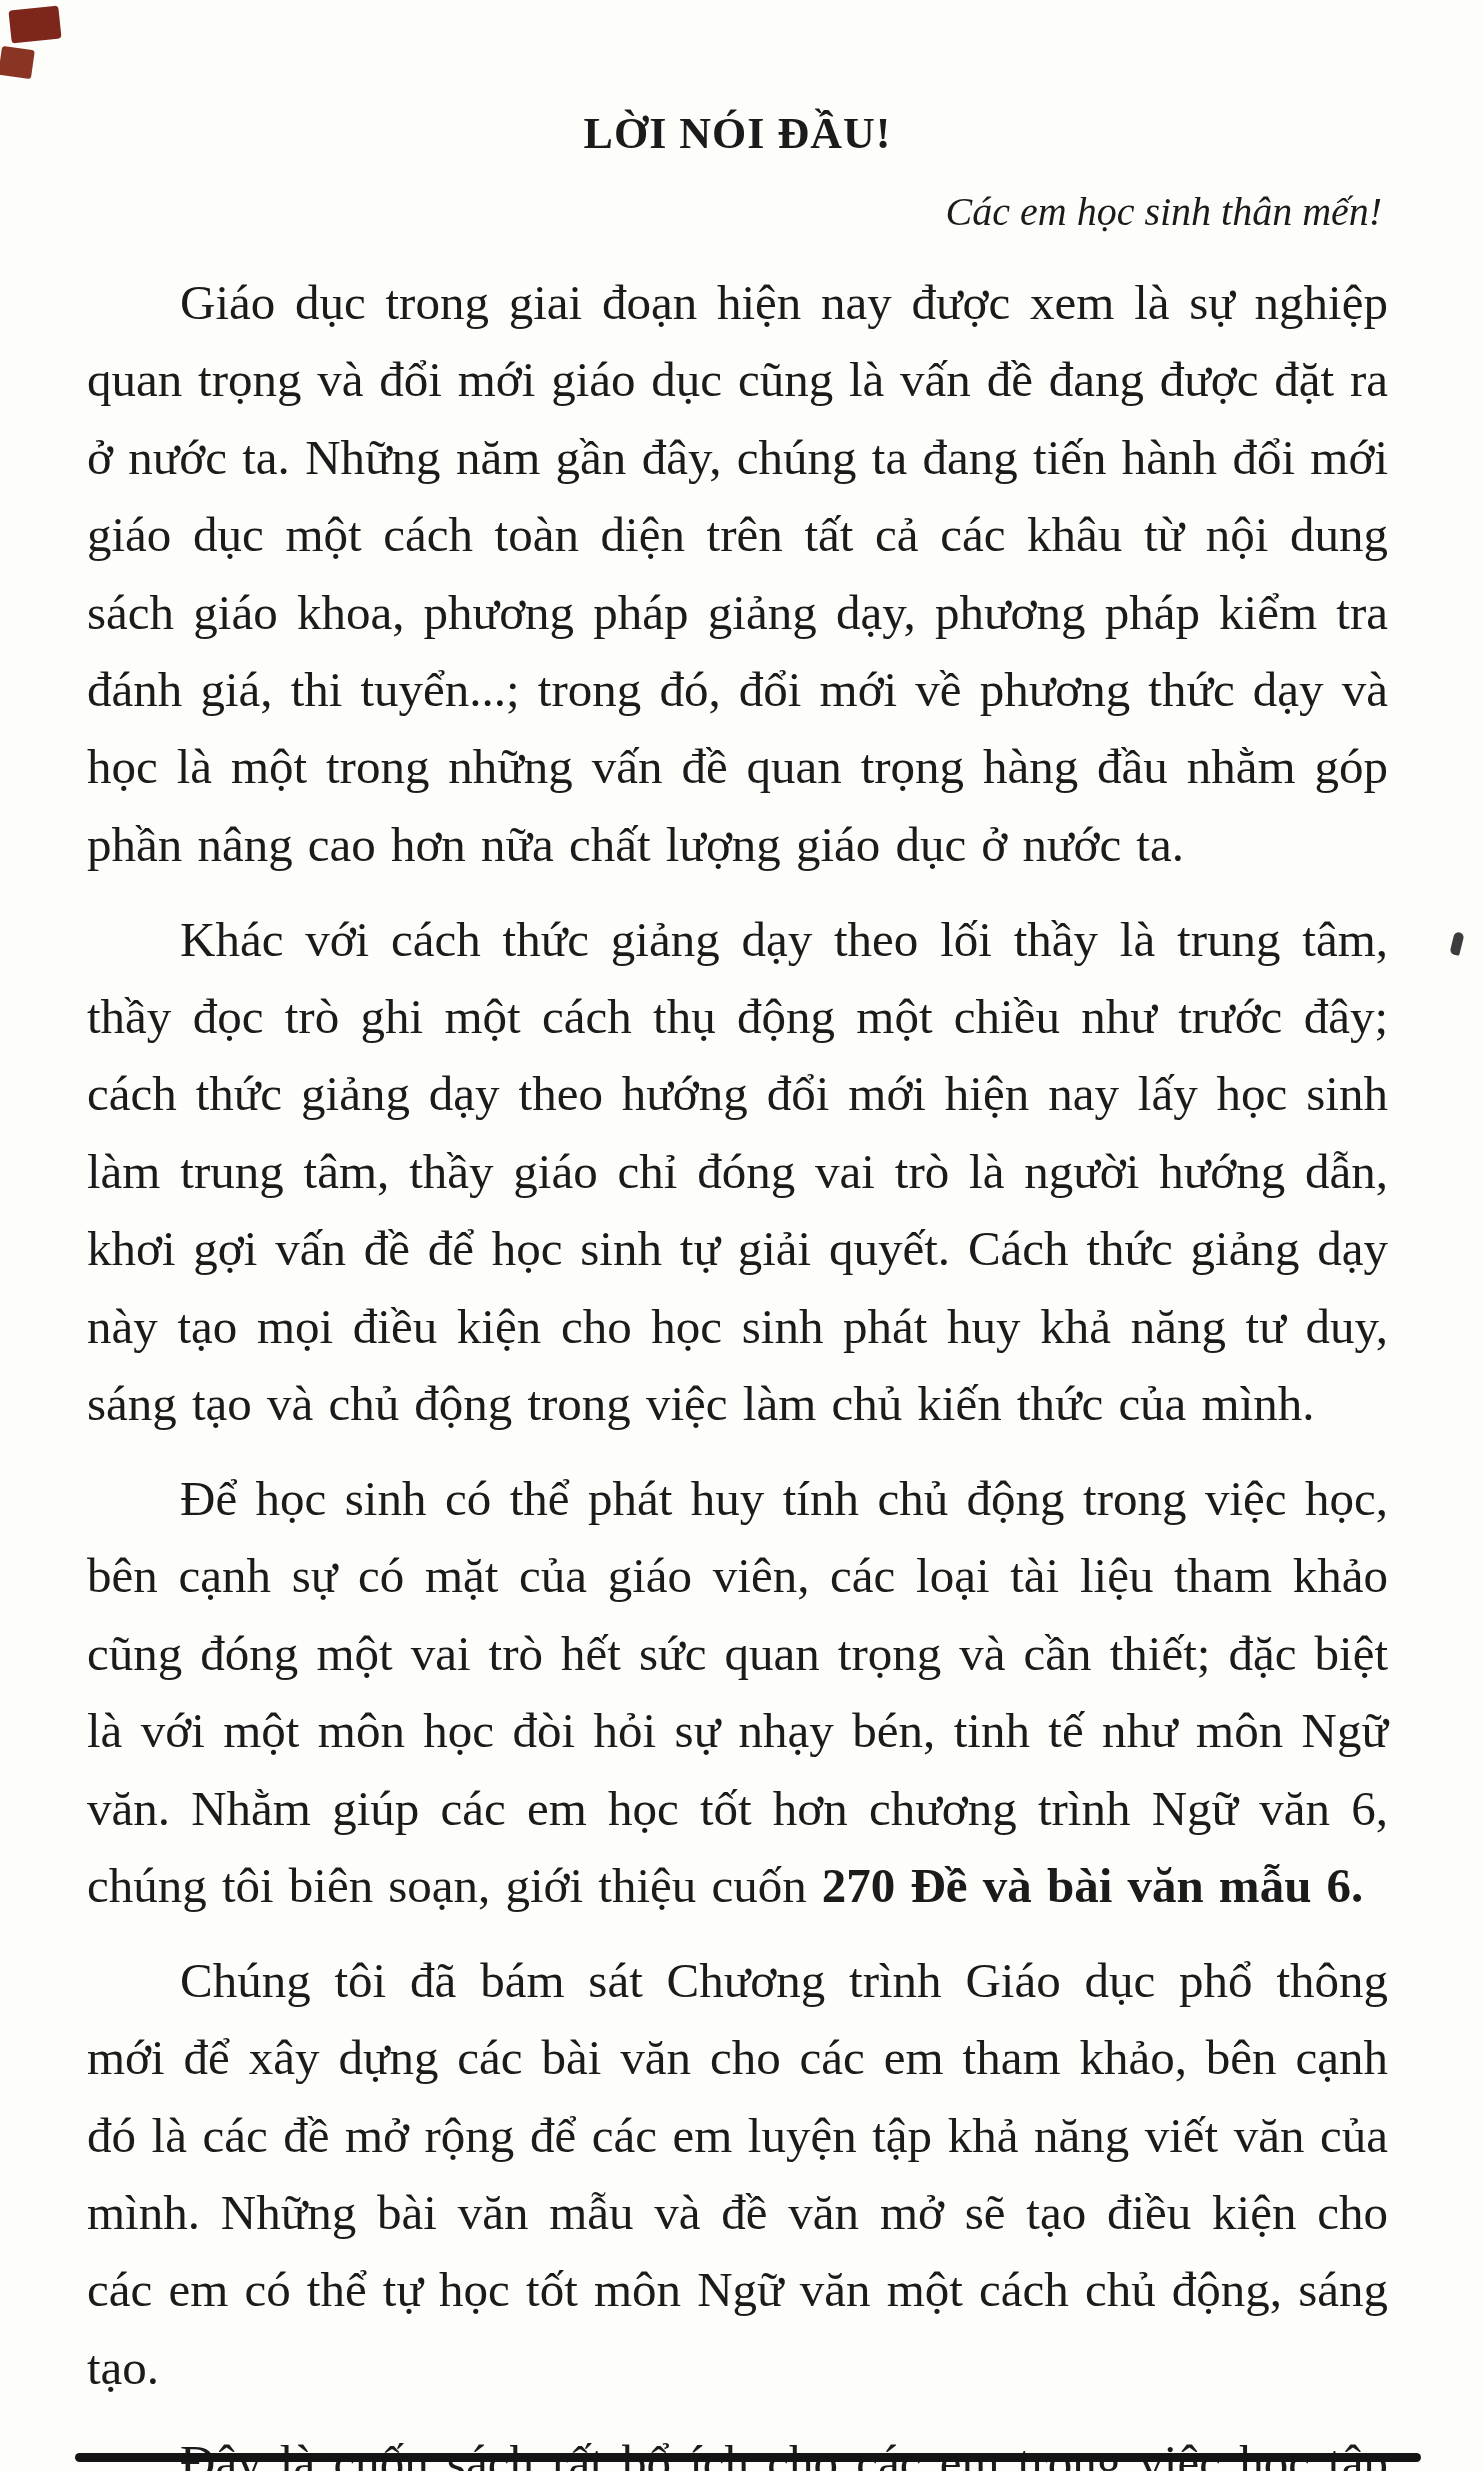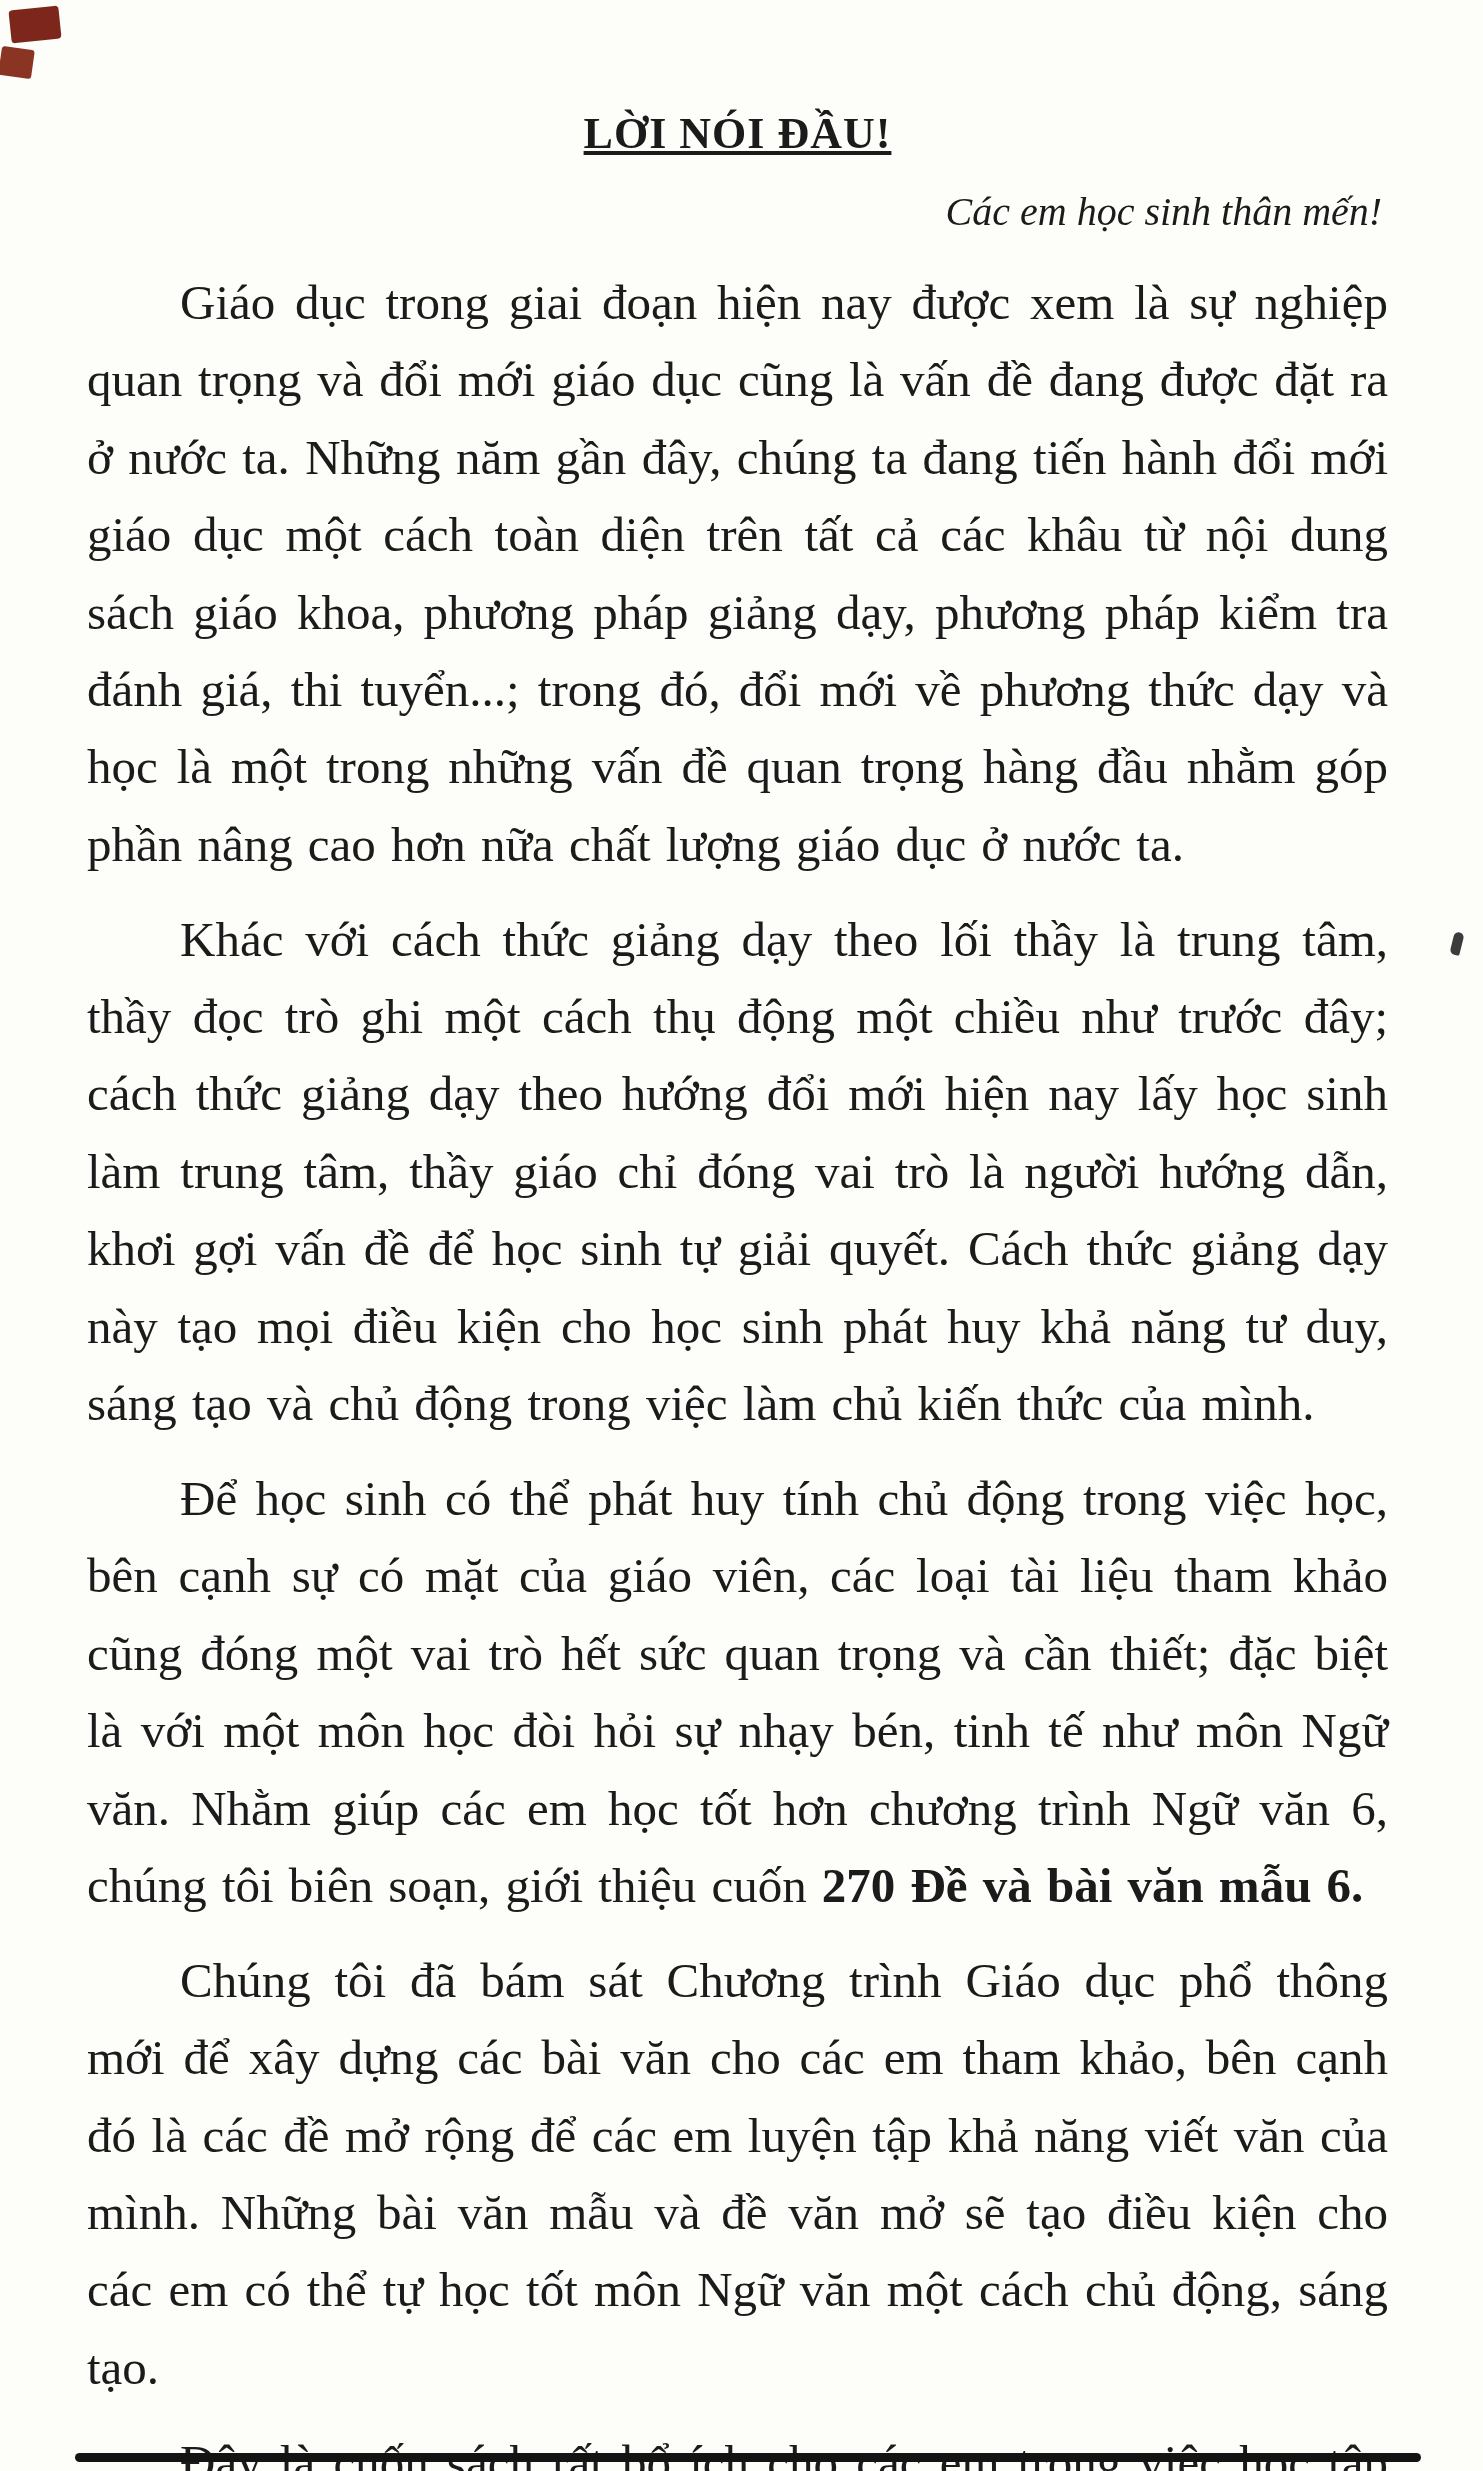--- a/index.html
+++ b/index.html
@@ -18,21 +18,20 @@
     padding: 108px 95px 0 87px;
     font-family: "Liberation Serif", "DejaVu Serif", serif;
     color: #1b1b1b;
   }
   .doc-title {
     text-align: center;
     font-size: 44px;
     font-weight: bold;
     letter-spacing: 1px;
     margin: 0 0 29px 0;
-    text-decoration: underline;
   }
   .salutation {
     text-align: right;
     font-style: italic;
     font-size: 40px;
     margin: 0 5.8px 29px 0;
   }
   .para {
     font-size: 49px;
     line-height: 1.58;

